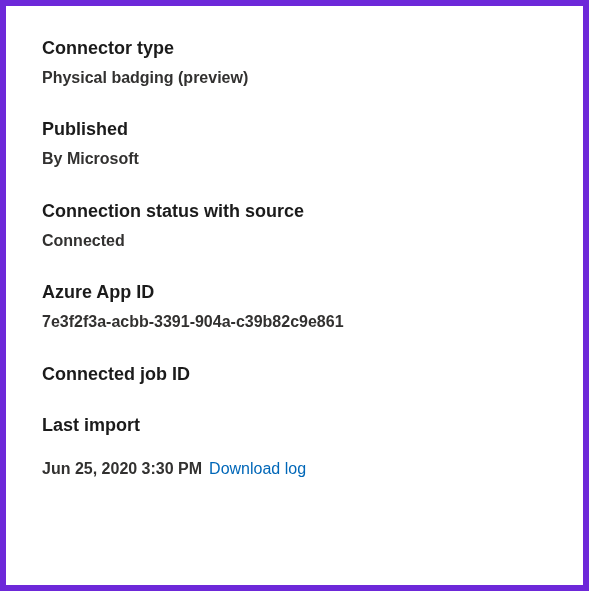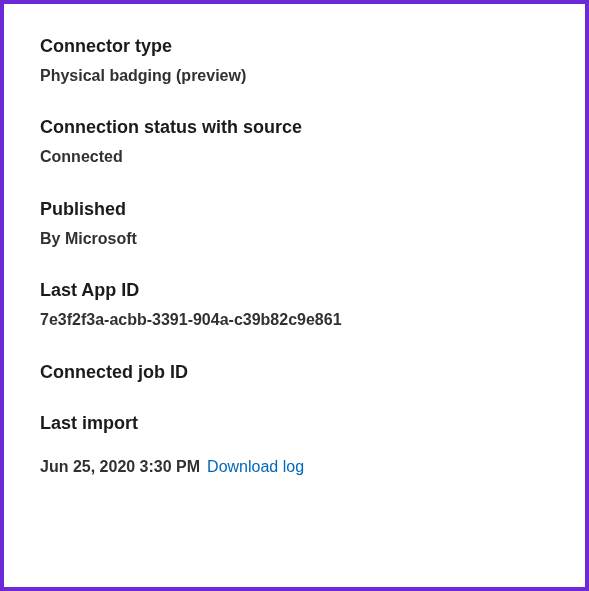--- a/index.html
+++ b/index.html
@@ -7,21 +7,21 @@
       padding: 0;
       box-sizing: border-box;
     }
     body {
       font-family: "Segoe UI", -apple-system, BlinkMacSystemFont, sans-serif;
       background: #fff;
       width: 589px;
       height: 591px;
     }
     .panel {
-      border: 4px solid #6d28d9;
+      border: 6px solid #6d28d9;
       width: 589px;
       height: 591px;
       padding: 32px 36px;
     }
     .section {
       margin-bottom: 30px;
     }
     .section-label {
       font-size: 18px;
       font-weight: 700;
@@ -51,31 +51,31 @@
 <body>
 
 <div class="panel">
 
   <div class="section">
     <div class="section-label">Connector type</div>
     <div class="section-value">Physical badging (preview)</div>
   </div>
 
   <div class="section">
+    <div class="section-label">Published</div>
+    <div class="section-value">By Microsoft</div>
+  </div>
+
+  <div class="section">
     <div class="section-label">Connection status with source</div>
     <div class="section-value">Connected</div>
   </div>
 
   <div class="section">
-    <div class="section-label">Published</div>
-    <div class="section-value">By Microsoft</div>
-  </div>
-
-  <div class="section">
-    <div class="section-label">Last App ID</div>
+    <div class="section-label">Azure App ID</div>
     <div class="section-value">7e3f2f3a-acbb-3391-904a-c39b82c9e861</div>
   </div>
 
   <div class="section">
     <div class="section-label">Connected job ID</div>
   </div>
 
   <div class="section">
     <div class="section-label">Last import</div>
     <div class="last-import-row">

